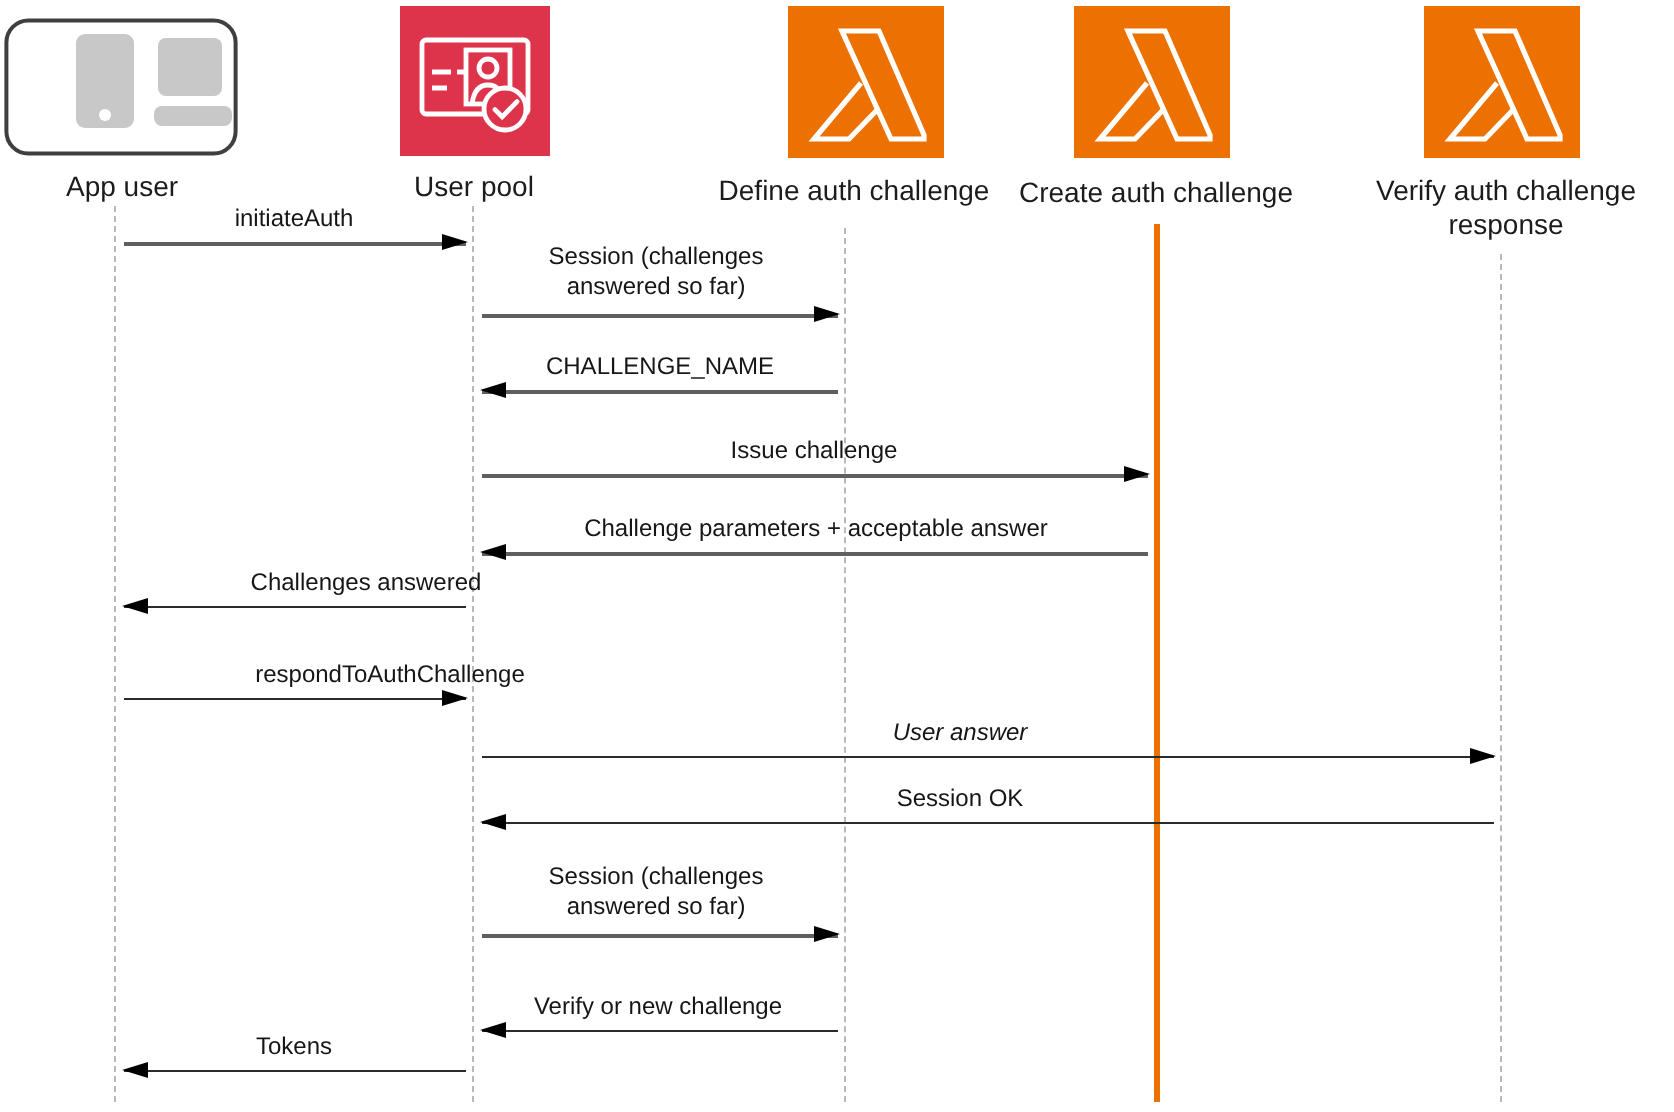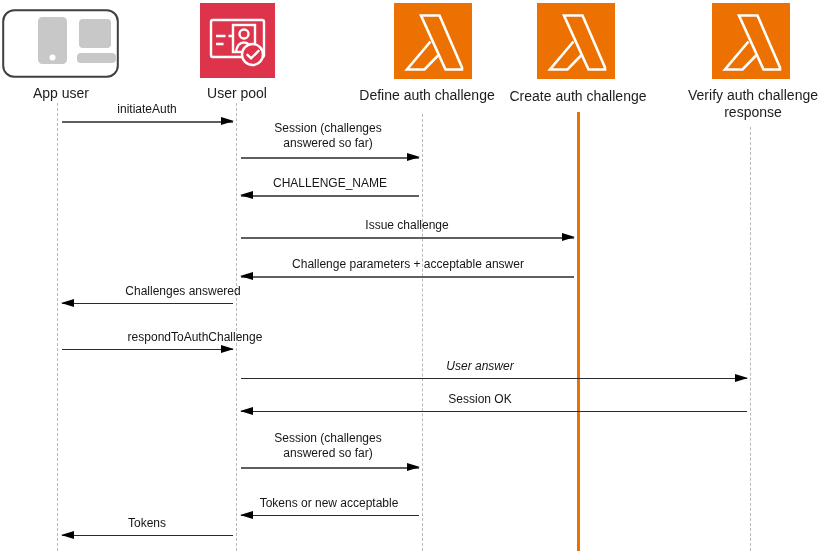--- a/index.html
+++ b/index.html
@@ -168,21 +168,21 @@
     </div>
     <div class="msg-label" style="left: 328px; top: 431px;">
       <div>Session (challenges</div>
       <div>answered so far)</div>
     </div>
     <div class="message" style="left: 241px; top: 516px; width: 178px;">
       <div class="msg-line thin"></div>
       <div class="head left"></div>
     </div>
     <div class="msg-label" style="left: 329px; top: 496px;">
-      <div>Tokens or new acceptable</div>
+      <div>Verify or new challenge</div>
     </div>
     <div class="message" style="left: 62px; top: 536px; width: 171px;">
       <div class="msg-line thin"></div>
       <div class="head left"></div>
     </div>
     <div class="msg-label" style="left: 147px; top: 516px;">
       <div>Tokens</div>
     </div>
   </div>
 

